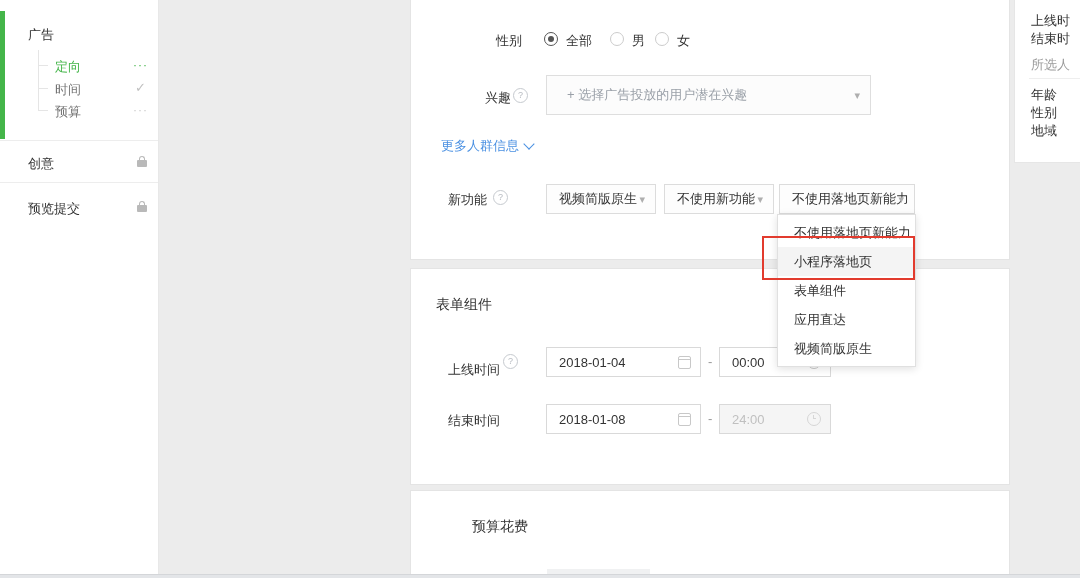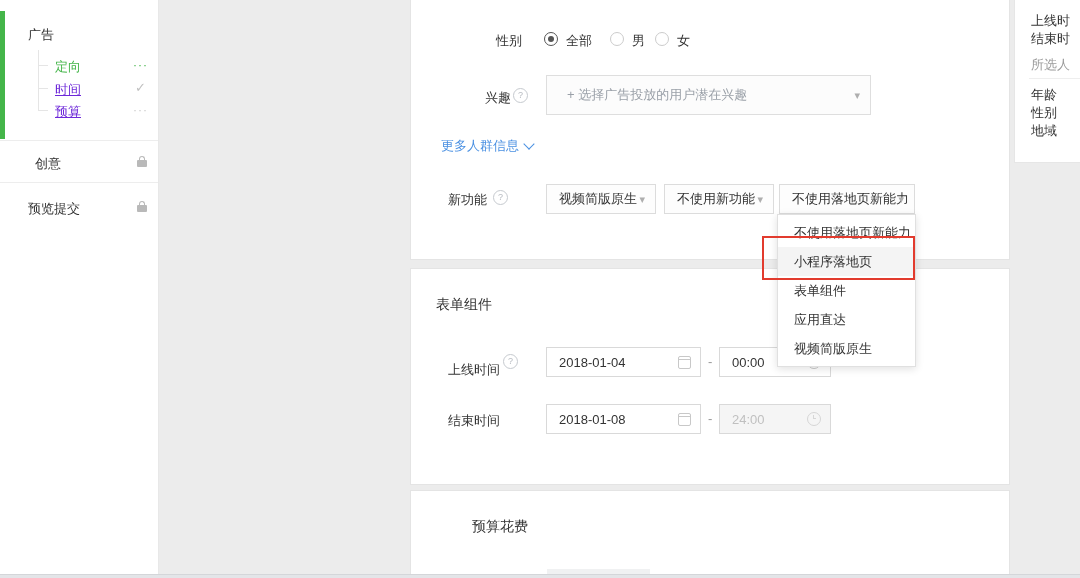--- a/index.html
+++ b/index.html
@@ -3,21 +3,21 @@
 <meta charset="utf-8">
 <style>
   html,body{margin:0;padding:0;background:#ececec;}
   .screen{position:relative;width:1080px;height:578px;overflow:hidden;
     font-family:"Liberation Sans","DejaVu Sans",sans-serif;font-size:13px;color:#333;background:#ececec;}
   .abs{position:absolute;}
   
   .sidebar{left:0;top:0;width:158px;height:578px;background:#fff;border-right:1px solid #e8e8e8;}
   .accent{left:0;top:11px;width:5px;height:128px;background:#44b549;}
   .s-label{color:#333;}
-  .s-dim{color:#6d28d9;text-decoration:underline;}
+  .s-dim{color:#737373;}
   .s-active{color:#44b549;}
   .treeline{background:#e5e5e5;}
   .divider{height:1px;background:#ededed;left:0;width:158px;}
   .dots{font-size:12px;letter-spacing:1px;}
   .dots-green{color:#44b549;}
   .dots-gray{color:#c9c9c9;}
   .check{color:#c0c0c0;font-size:13px;}
   .lock{width:10px;height:7px;background:#b9b9b9;border-radius:1px;}
   .lock::before{content:"";position:absolute;left:2px;top:-4px;width:4px;height:5px;
     border:1.5px solid #b9b9b9;border-bottom:none;border-radius:3px 3px 0 0;}
@@ -81,21 +81,21 @@
     <div class="abs dots dots-green" style="left:133px;top:58px;">···</div>
 
     <div class="abs s-dim" style="left:55px;top:81px;">时间</div>
     <div class="abs check" style="left:135px;top:80px;">✓</div>
 
     <div class="abs s-dim" style="left:55px;top:103px;">预算</div>
     <div class="abs dots dots-gray" style="left:133px;top:103px;">···</div>
 
     <div class="abs divider" style="top:140px;"></div>
 
-    <div class="abs s-label" style="left:28px;top:155px;margin-left:7px;">创意</div>
+    <div class="abs s-label" style="left:28px;top:155px;">创意</div>
     <div class="abs lock" style="left:137px;top:160px;"></div>
 
     <div class="abs divider" style="top:182px;"></div>
 
     <div class="abs s-label" style="left:28px;top:200px;">预览提交</div>
     <div class="abs lock" style="left:137px;top:205px;"></div>
   </div>
 
   <div class="abs card" style="left:410px;top:-8px;width:598px;height:266px;">
 

